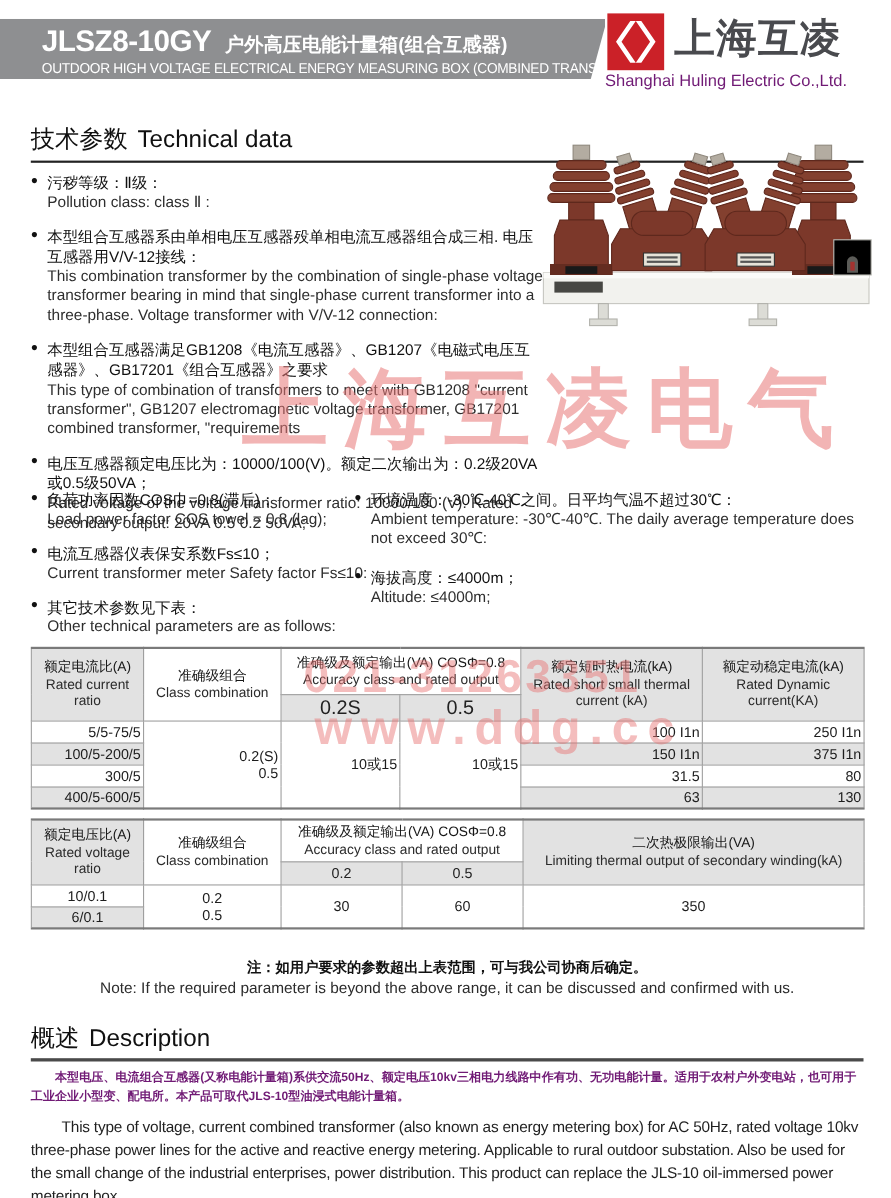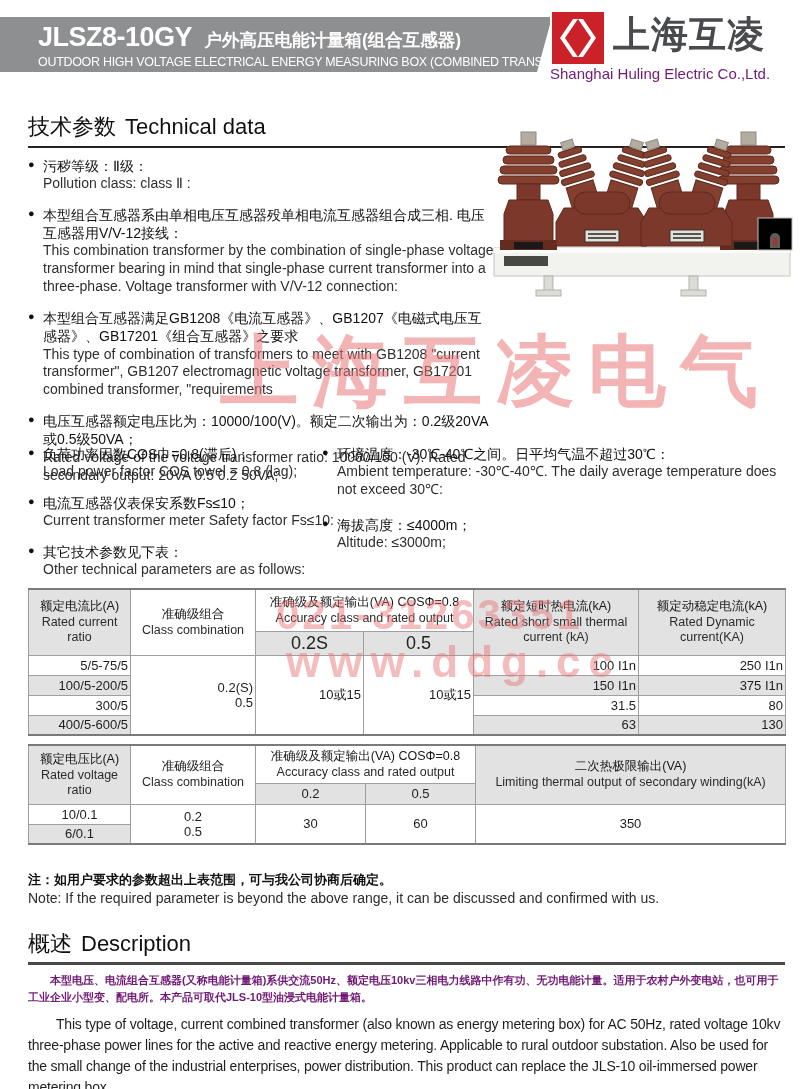--- a/index.html
+++ b/index.html
@@ -66,21 +66,21 @@
   .t1 { top:588px; }
   .t2 { top:744px; }
   .t1 thead tr.main th { height:42px; }
   .t1 thead tr.sub  th { height:21px; font-size:18px; }
   .t1 tbody td { height:20px;text-align:right; }
   .t2 thead tr.main th { height:38px; }
   .t2 thead tr.sub  th { height:21px; font-size:13px; }
   .t2 tbody td { height:20px; }
 
   
-  .note { position:absolute; left:28px; top:872px; width:757px; }
+  .note { position:absolute; left:28px; top:872px; width:757px;text-align:center; }
   .note .zh { font-size:13px; font-weight:bold; color:#111; line-height:1.3; }
   .note .en { font-size:14px; color:#2c2c2c; line-height:1.3; }
   .desc-paras { position:absolute; left:28px; top:972px; width:757px; }
   .desc-paras .zh { font-size:11px; font-weight:600; color:#701a75; line-height:1.5;
                     text-indent:2em; margin-bottom:9px; }
   .desc-paras .en { font-size:14px; color:#1f1f1f; line-height:1.5; text-indent:2em;
                     letter-spacing:-0.2px; }
 </style>
 </head>
 <body>
@@ -143,21 +143,21 @@
   </div>
 </div>
 
 <div class="cols col-right">
   <div class="bullet">
     <div class="zh">环境温度：-30℃-40℃之间。日平均气温不超过30℃：</div>
     <div class="en">Ambient temperature:  -30℃-40℃. The daily average temperature does not exceed 30℃:</div>
   </div>
   <div class="bullet" style="margin-top:17px;">
     <div class="zh">海拔高度：≤4000m；</div>
-    <div class="en">Altitude: ≤3000m;</div>
+    <div class="en">Altitude: ≤4000m;</div>
   </div>
 </div>
 
 <svg class="product" viewBox="0 0 318 175">
 
   <rect x="8" y="118" width="296" height="28" fill="#f2f2ee" stroke="#c6c6c0"></rect>
   <rect x="8" y="118" width="296" height="5" fill="#fbfbf9" stroke="none"></rect>
   <rect x="18" y="126" width="44" height="10" fill="#474743"></rect>
 
   <g fill="#dcdcd6" stroke="#b2b2ac">

